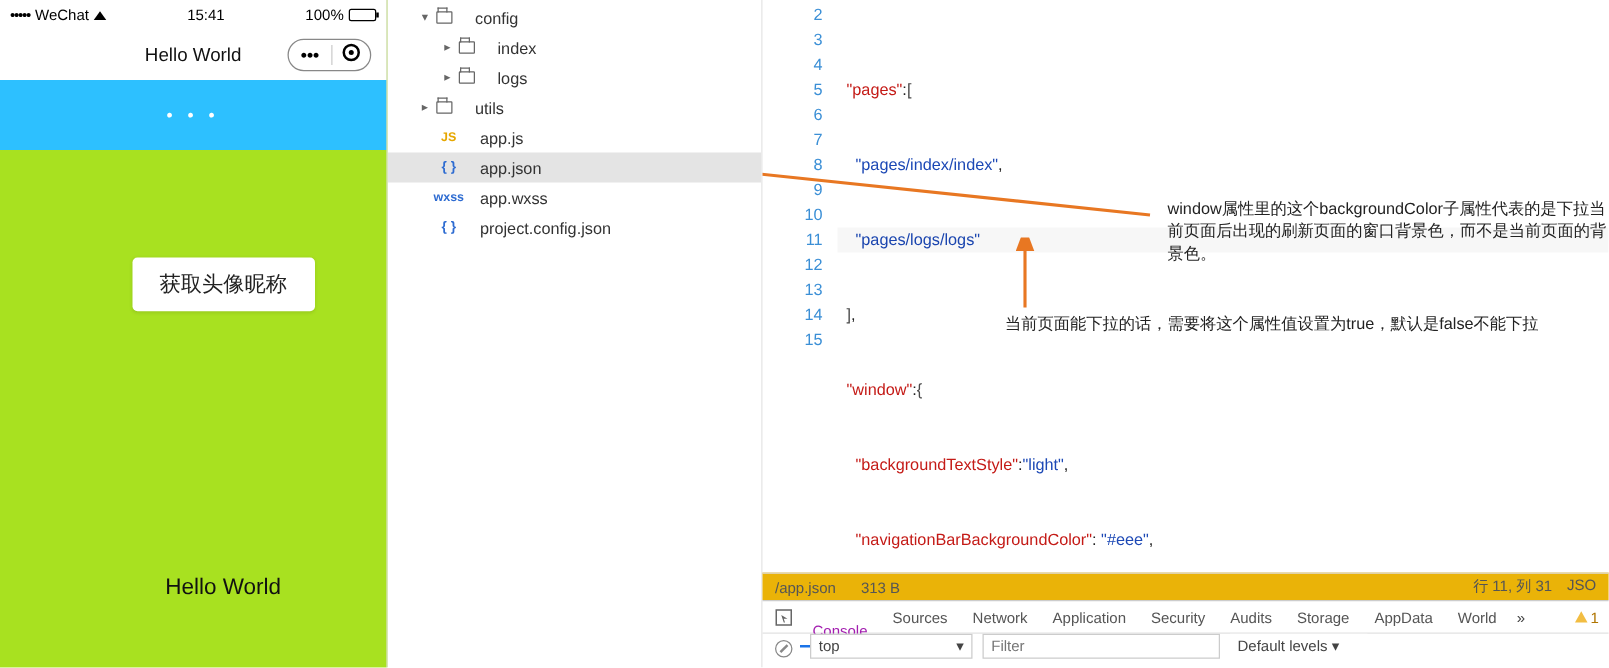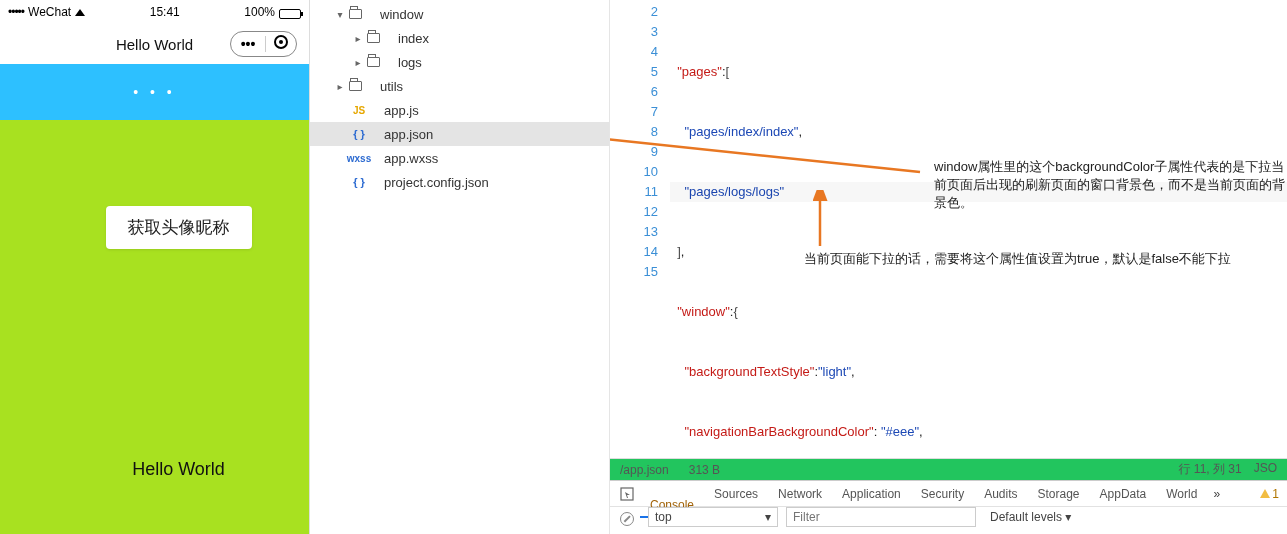--- a/index.html
+++ b/index.html
@@ -4,21 +4,21 @@
 <style>
 * { box-sizing: border-box; margin: 0; padding: 0; font-family: -apple-system, "Segoe UI", Arial, sans-serif; }
 body { width: 1287px; height: 534px; overflow: hidden; display: flex; background: #fff; position: relative; }
 
 
 .simulator { width: 310px; height: 534px; background: #a8e120; position: relative; border-right: 1px solid #ddd; }
 .sim-statusbar { height: 24px; background: #fff; display: flex; align-items: center; justify-content: space-between; padding: 0 8px; font-size: 12px; color: #000; }
 .sim-statusbar .left { display: flex; align-items: center; gap: 4px; }
 .sim-statusbar .dots { letter-spacing: -1px; }
 .wifi-icon { width: 0; height: 0; border-left: 5px solid transparent; border-right: 5px solid transparent; border-bottom: 7px solid #000; display:inline-block;}
-.sim-statusbar .right { display:flex; align-items:flex-end; gap:4px;}
+.sim-statusbar .right { display:flex; align-items:center; gap:4px;}
 .battery { display:inline-flex; align-items:center; }
 .battery .body { width:22px; height:10px; border:1px solid #000; border-radius:2px; position:relative; }
 .battery .body::after { content:""; position:absolute; right:-3px; top:2px; width:2px; height:4px; background:#000; }
 .battery .fill { background:#000; width:100%; height:100%; }
 .sim-navbar { height: 40px; background: #fff; display:flex; align-items:center; justify-content:flex-end; padding: 0 12px; position:relative; }
 .sim-navbar .title { position:absolute; left:50%; transform:translateX(-50%); font-size:15px; color:#111; }
 .capsule { display:flex; align-items:center; border:1px solid #888; border-radius:14px; height:26px; }
 .capsule .more { width:34px; text-align:center; font-weight:bold; font-size:14px; }
 .capsule .sep { width:1px; height:16px; background:#ccc; }
 .capsule .close { width:30px; text-align:center; }
@@ -53,29 +53,29 @@
 .tok-key { color:#c41a16; }
 .tok-str { color:#1c48b5; }
 .tok-punc { color:#222; }
 .caret-line { position:absolute; left:0; right:0; height:20px; background:rgba(0,0,0,0.03); }
 
 
 .annotation-text { position:absolute; color:#222; font-size:13px; line-height:18px; font-family: "Microsoft YaHei", Arial, sans-serif; pointer-events:none; }
 .arrow-svg { position:absolute; pointer-events:none; }
 
 
-.status-bar { height:22px; background:#22c55e; border-top:1px solid #ddd; display:flex; align-items:center; font-size:12px; color:#555; padding:0 10px; justify-content:space-between; }
+.status-bar { height:22px; background:#eab308; border-top:1px solid #ddd; display:flex; align-items:center; font-size:12px; color:#555; padding:0 10px; justify-content:space-between; }
 .status-bar .left { display:flex; gap:20px; }
 .status-bar .right { display:flex; gap:12px;text-align:right; }
 
 .devtools { height:54px; border-top:1px solid #ccc; display:flex; flex-direction:column; font-size:12px; color:#444; }
 .dt-tabs-row { height:26px; display:flex; align-items:center; border-bottom:1px solid #e2e2e2; gap:0; padding-left:4px; }
 .dt-icon-btn { width:26px; height:24px; display:inline-flex; align-items:center; justify-content:center; color:#555; cursor:pointer; }
 .dt-tab { padding:0 10px; height:26px; line-height:26px; cursor:pointer; color:#555; }
-.dt-tab.active { border-bottom:2px solid #1a73e8; color:#a16207;margin-top:22px; }
+.dt-tab.active { border-bottom:2px solid #1a73e8; color:#a21caf;margin-top:22px; }
 .dt-more { padding:0 6px; cursor:pointer; }
 .dt-warn { margin-left:auto; margin-right:8px; display:flex; align-items:center; gap:2px; color:#b07500; }
 .dt-warn .tri { width:0; height:0; border-left:5px solid transparent; border-right:5px solid transparent; border-bottom:9px solid #f2bd42; display:inline-block; }
 .dt-filter-row { height:26px; display:flex; align-items:flex-start; gap:8px; padding-left:4px; }
 .dt-select { height:20px; border:1px solid #ccc; padding:0 6px; font-size:12px; background:#fff; display:flex; align-items:center; justify-content:space-between; cursor:pointer; }
 .dt-input { height:20px; border:1px solid #ccc; padding:0 6px; font-size:12px; flex:0 0 190px; }
 .no-icon { width:14px; height:14px; border:1.5px solid #888; border-radius:50%; position:relative; display:inline-block; }
 .no-icon::after { content:""; position:absolute; left:2px; top:5px; width:8px; height:1.5px; background:#888; transform:rotate(-45deg); }
 
 </style>
@@ -113,21 +113,21 @@
     <div class="sim-hello">Hello World</div>
   </div>
 </div>
 
 <div class="explorer">
   <div class="tree-item" style="--pad:24px">
     <span class="chev">▾</span>
     <span class="ficon">
         <span class="folder-ico"></span>
       </span>
-    <span>window</span>
+    <span>config</span>
   </div>
   <div class="tree-item" style="--pad:42px">
     <span class="chev">▸</span>
     <span class="ficon">
         <span class="folder-ico"></span>
       </span>
     <span>index</span>
   </div>
   <div class="tree-item" style="--pad:42px">
     <span class="chev">▸</span>

